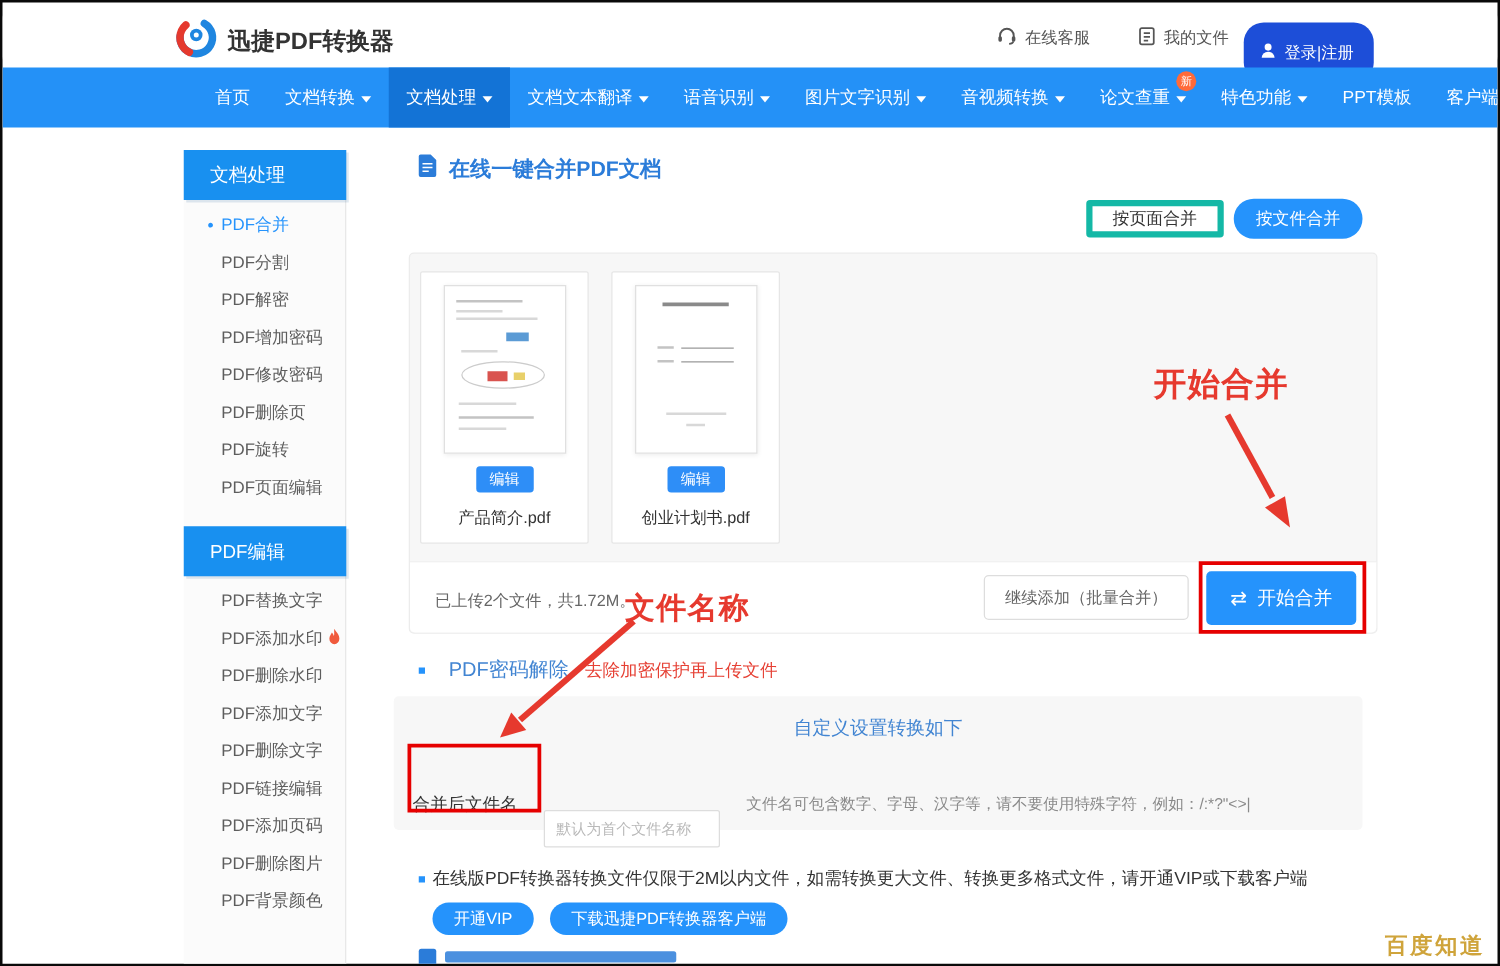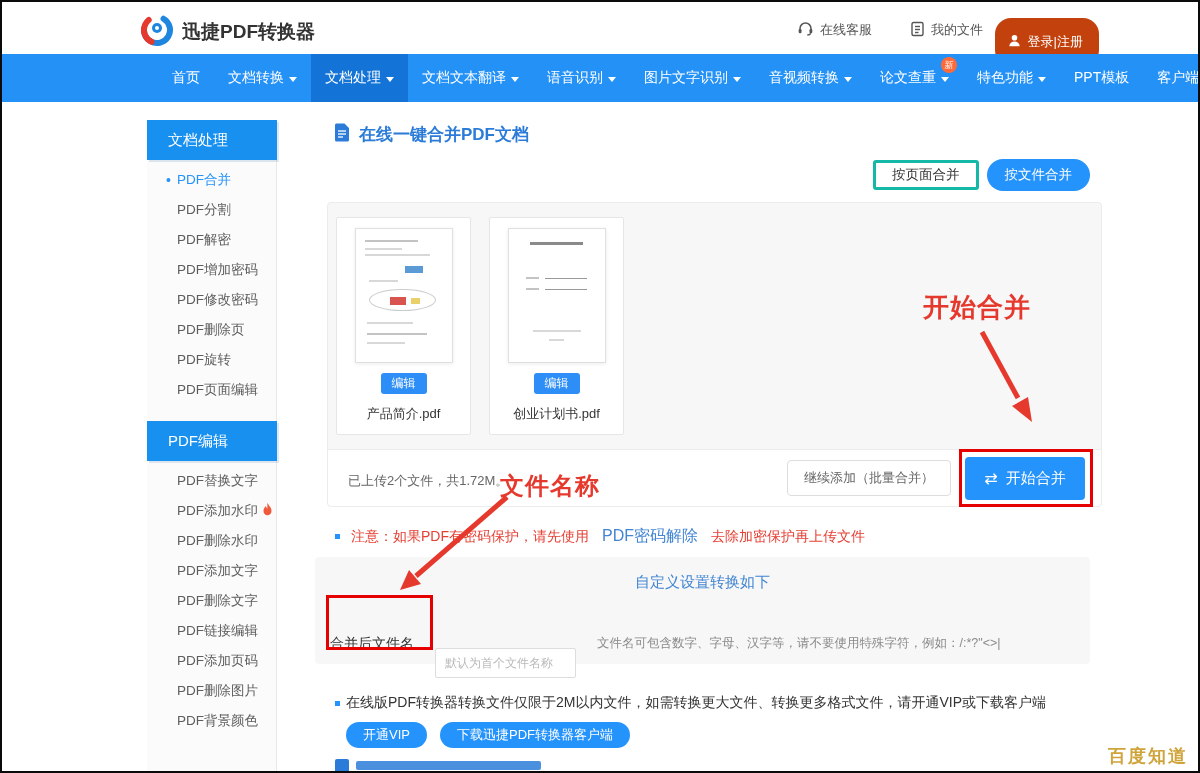--- a/index.html
+++ b/index.html
@@ -8,21 +8,21 @@
   .page { position:relative; width:1200px; height:773px; background:#fff;
           border:2px solid #0a0a0a; overflow:hidden; margin:0 auto; }
 
   
   .topbar { position:absolute; top:2px; left:0; right:0; height:52px; background:#fff;border-radius:11px; }
   .brand { position:absolute; left:138px; top:9px; display:flex; align-items:center; gap:8px; }
   .brand-name { font-size:19px; font-weight:bold; color:#333; }
   .top-right { position:absolute; right:100px; top:0; height:52px; display:flex; align-items:center; gap:38px; }
   .top-link { display:flex; align-items:center; gap:6px; font-size:13px; color:#555; cursor:pointer; }
   .login-pill { position:absolute; right:99px; top:14px; height:48px; padding:0 16px 0 12px;
-                background:#c2410c; border-radius:16px; color:#fff; font-size:13px;
+                background:#1d4ed8; border-radius:16px; color:#fff; font-size:13px;
                 display:flex; align-items:center; gap:6px; cursor:pointer; }
   .top-right { right:215px; }
 
   
   .nav { position:absolute; top:52px; left:0; right:0; height:48px; background:#2491f7;
          display:flex; align-items:stretch; padding-left:156px; }
   .nav-item { position:relative; display:flex; align-items:center; gap:5px; padding:0 14px;
               color:#fff; font-size:14px; cursor:pointer; white-space:nowrap; }
   .nav-item.active { background:#1373d6; }
   .caret { width:0; height:0; border-left:4px solid transparent; border-right:4px solid transparent;
@@ -41,21 +41,21 @@
                font-size:13.5px; color:#5d5d5d; cursor:pointer; }
   .side-item .dot { width:11px; color:transparent; font-size:14px; }
   .side-item.active { color:#2593fc; }
   .side-item.active .dot { color:#2593fc; }
   .flame { margin-left:4px; }
 
   
   .page-title { position:absolute; left:332px; top:121px; display:flex; align-items:center; gap:9px;justify-content:center; }
   .page-title-text { font-size:17px; font-weight:bold; color:#2b7cd9; }
   .mode-btns { position:absolute; right:108px; top:158px; display:flex; gap:8px; }
-  .btn-bypage { height:30px; padding:0 16px; background:#fff; border:3px solid #14b8a6; border-radius:3px;
+  .btn-bypage { height:30px; padding:0 16px; background:#fff; border:5px solid #14b8a6; border-radius:3px;
                 font-size:13.5px; color:#333; display:flex; align-items:center; cursor:pointer; }
   .btn-byfile { height:32px; padding:0 18px; background:#2593fc; border:none; border-radius:16px;
                 font-size:13.5px; color:#fff; display:flex; align-items:center; cursor:pointer; margin-top:-1px; }
 
   .upload-box { position:absolute; left:325px; top:200px; width:775px; height:305px;
                 border:1px solid #ececec; border-radius:4px; background:#f7f7f7; }
   .upload-bottom { position:absolute; left:0; right:0; bottom:0; height:57px; background:#fff;
                    border-top:1px solid #ececec; border-radius:0 0 4px 4px; }
   .upload-status { position:absolute; left:20px; top:22px; font-size:13px; color:#666; }
   .btn-continue { position:absolute; right:150px; top:10px; height:36px; padding:0 16px; background:#fff;
@@ -353,21 +353,20 @@
       <div class="btn-continue">继续添加（批量合并）</div>
       <div class="btn-start">
         <span class="swap-glyph">⇄</span>
         <span>开始合并</span>
       </div>
     </div>
   </div>
 
   <div class="note">
     <span class="sq-bullet"></span>
-    <span class="note-red">注意：如果PDF有密码保护，请先使用</span>
     <span class="note-link">PDF密码解除</span>
     <span class="note-red">去除加密保护再上传文件</span>
   </div>
 
   <div class="settings-box">
     <div class="settings-title">自定义设置转换如下</div>
     <div class="settings-row">
       <span class="fname-label">合并后文件名</span>
       <input class="fname-input" type="text" placeholder="默认为首个文件名称" style="">
       <span class="fname-hint">文件名可包含数字、字母、汉字等，请不要使用特殊字符，例如：/:*?"&lt;&gt;|</span>

